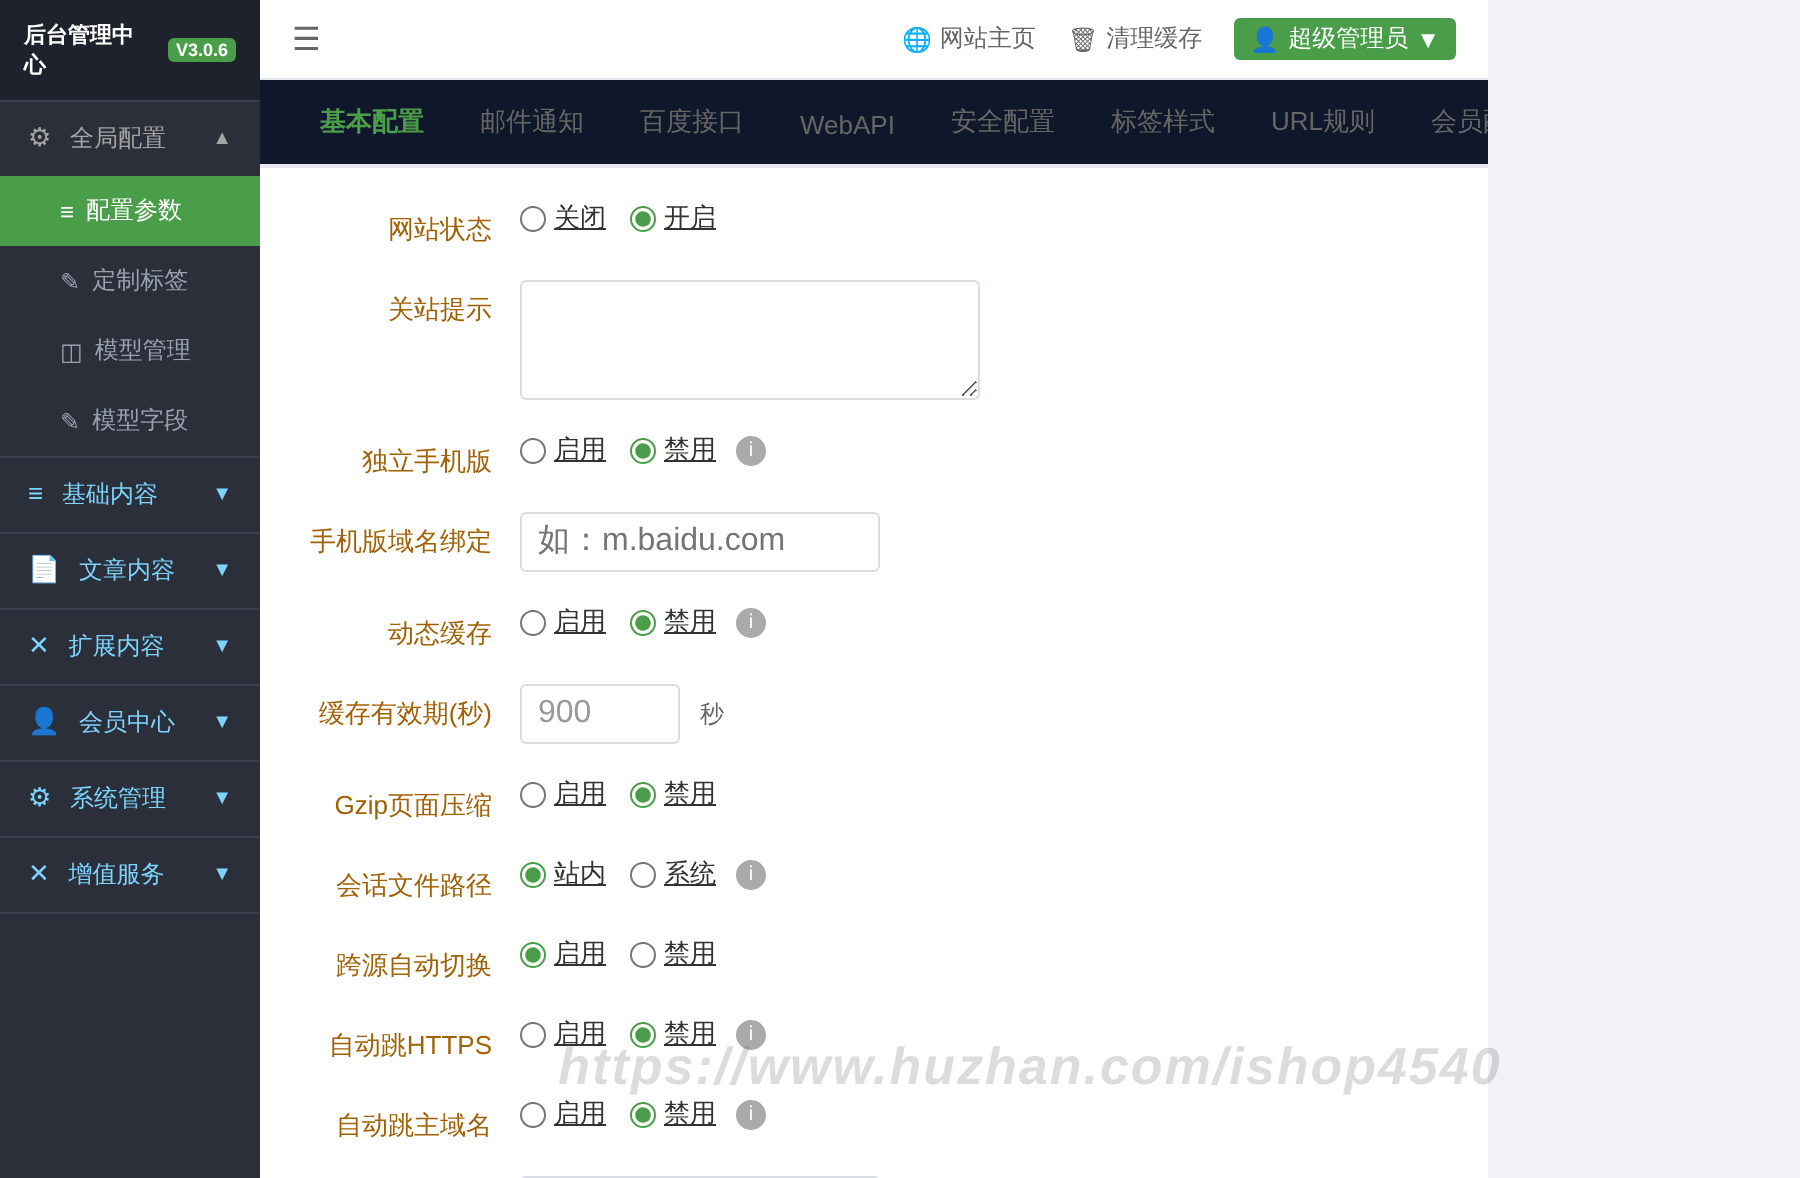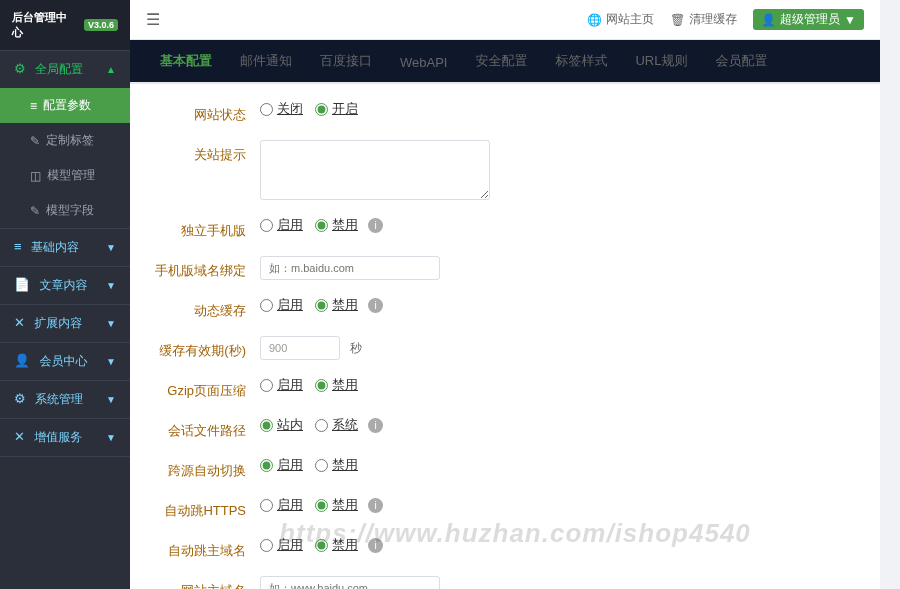--- a/index.html
+++ b/index.html
@@ -1,29 +1,29 @@
 <!DOCTYPE html>
 <html><head>
   <meta charset="utf-8">
   <style>
     * { box-sizing: border-box; margin: 0; padding: 0; }
     body { font-family: "Microsoft YaHei", Arial, sans-serif; font-size: 13px; background: #f0f2f5; color: #333; overflow: hidden; }
 
     
-    .layout { display: flex; height: 589px; width: 880px; }
+    .layout { display: flex; height: 589px; width: 744px; }
 
     
     .sidebar { width: 130px; background: #2b2f3a; color: #b0b7c3; flex-shrink: 0; display: flex; flex-direction: column; }
     .sidebar-logo { background: #1e222d; padding: 10px 12px; display: flex; align-items: center; gap: 8px; color: #fff; font-size: 13px; font-weight: bold; border-bottom: 1px solid #3a3f4e; }
     .version-badge { background: #4a9e4a; color: #fff; font-size: 9px; padding: 1px 4px; border-radius: 3px; margin-left: 4px; }
 
     .sidebar-menu { flex: 1; overflow-y: auto; }
     .menu-group { border-bottom: 1px solid #3a3f4e; }
     .menu-group-header { display: flex; align-items: center; justify-content: space-between; padding: 10px 14px; cursor: pointer; font-size: 12px; color: #7dd3fc; }
-    .menu-group-header.active { color: #22c55e; }
+    .menu-group-header.active { color: #a3a3a3; }
     .menu-group-header .icon { margin-right: 6px; font-size: 13px; }
     .menu-group-header .arrow { font-size: 10px; }
     .menu-item { padding: 9px 14px 9px 30px; font-size: 12px; cursor: pointer; color: #9aa0ad; display: flex; align-items: center; gap: 6px; }
     .menu-item.active { background: #4a9e4a; color: #fff; }
 
     
     .main { flex: 1; display: flex; flex-direction: column; overflow: hidden; }
 
     
     .topbar { background: #fff; height: 40px; display: flex; align-items: center; justify-content: space-between; padding: 0 16px; border-bottom: 1px solid #e5e9ef; flex-shrink: 0; }
@@ -39,21 +39,21 @@
     .tab-nav { background: #0f172a; display: flex; align-items: flex-end; border-bottom: 2px solid #e5e9ef; padding: 0 16px; flex-shrink: 0; overflow-x: auto; }
     .tab-item { padding: 12px 14px; font-size: 13px; cursor: pointer; color: #666; white-space: nowrap; border-bottom: 2px solid transparent; margin-bottom: -2px; }
     .tab-item.active { color: #4a9e4a; border-bottom-color: #4a9e4a; font-weight: bold; }
 
     
     .form-area { padding: 16px 20px; background: #fff; margin: 0; }
     .form-row { display: flex; align-items: flex-start; margin-bottom: 16px; }
     .form-label { width: 110px; text-align: right; padding-right: 14px; padding-top: 6px; color: #a16207; font-size: 13px; flex-shrink: 0; }
     .form-control { flex: 1; display: flex; align-items: center; gap: 10px; flex-wrap: wrap; }
     .form-control textarea { width: 230px; height: 60px; border: 1px solid #d8dde4; border-radius: 3px; padding: 6px 8px; font-size: 12px; resize: vertical; outline: none; }
-    .form-control input[type="text"] { border: 1px solid #d8dde4; border-radius: 3px; padding: 5px 8px; font-size: 11px; outline: none; width: 180px; color: #999; }
+    .form-control input[type="text"] { border: 1px solid #d8dde4; border-radius: 3px; padding: 5px 8px; font-size: 16px; outline: none; width: 180px; color: #999; }
     .form-control input[type="text"].narrow { width: 80px; }
     .form-control .unit { color: #666; font-size: 12px; }
 
     
     .radio-group { display: flex; align-items: center; gap: 12px; text-decoration: underline; }
     .radio-item { display: flex; align-items: center; gap: 4px; cursor: pointer; font-size: 13px; }
     .radio-item input[type="radio"] { accent-color: #4a9e4a; cursor: pointer; }
 
     
     .info-icon { width: 15px; height: 15px; border-radius: 50%; background: #aaa; color: #fff; font-size: 10px; display: inline-flex; align-items: center; justify-content: center; cursor: pointer; flex-shrink: 0; }

